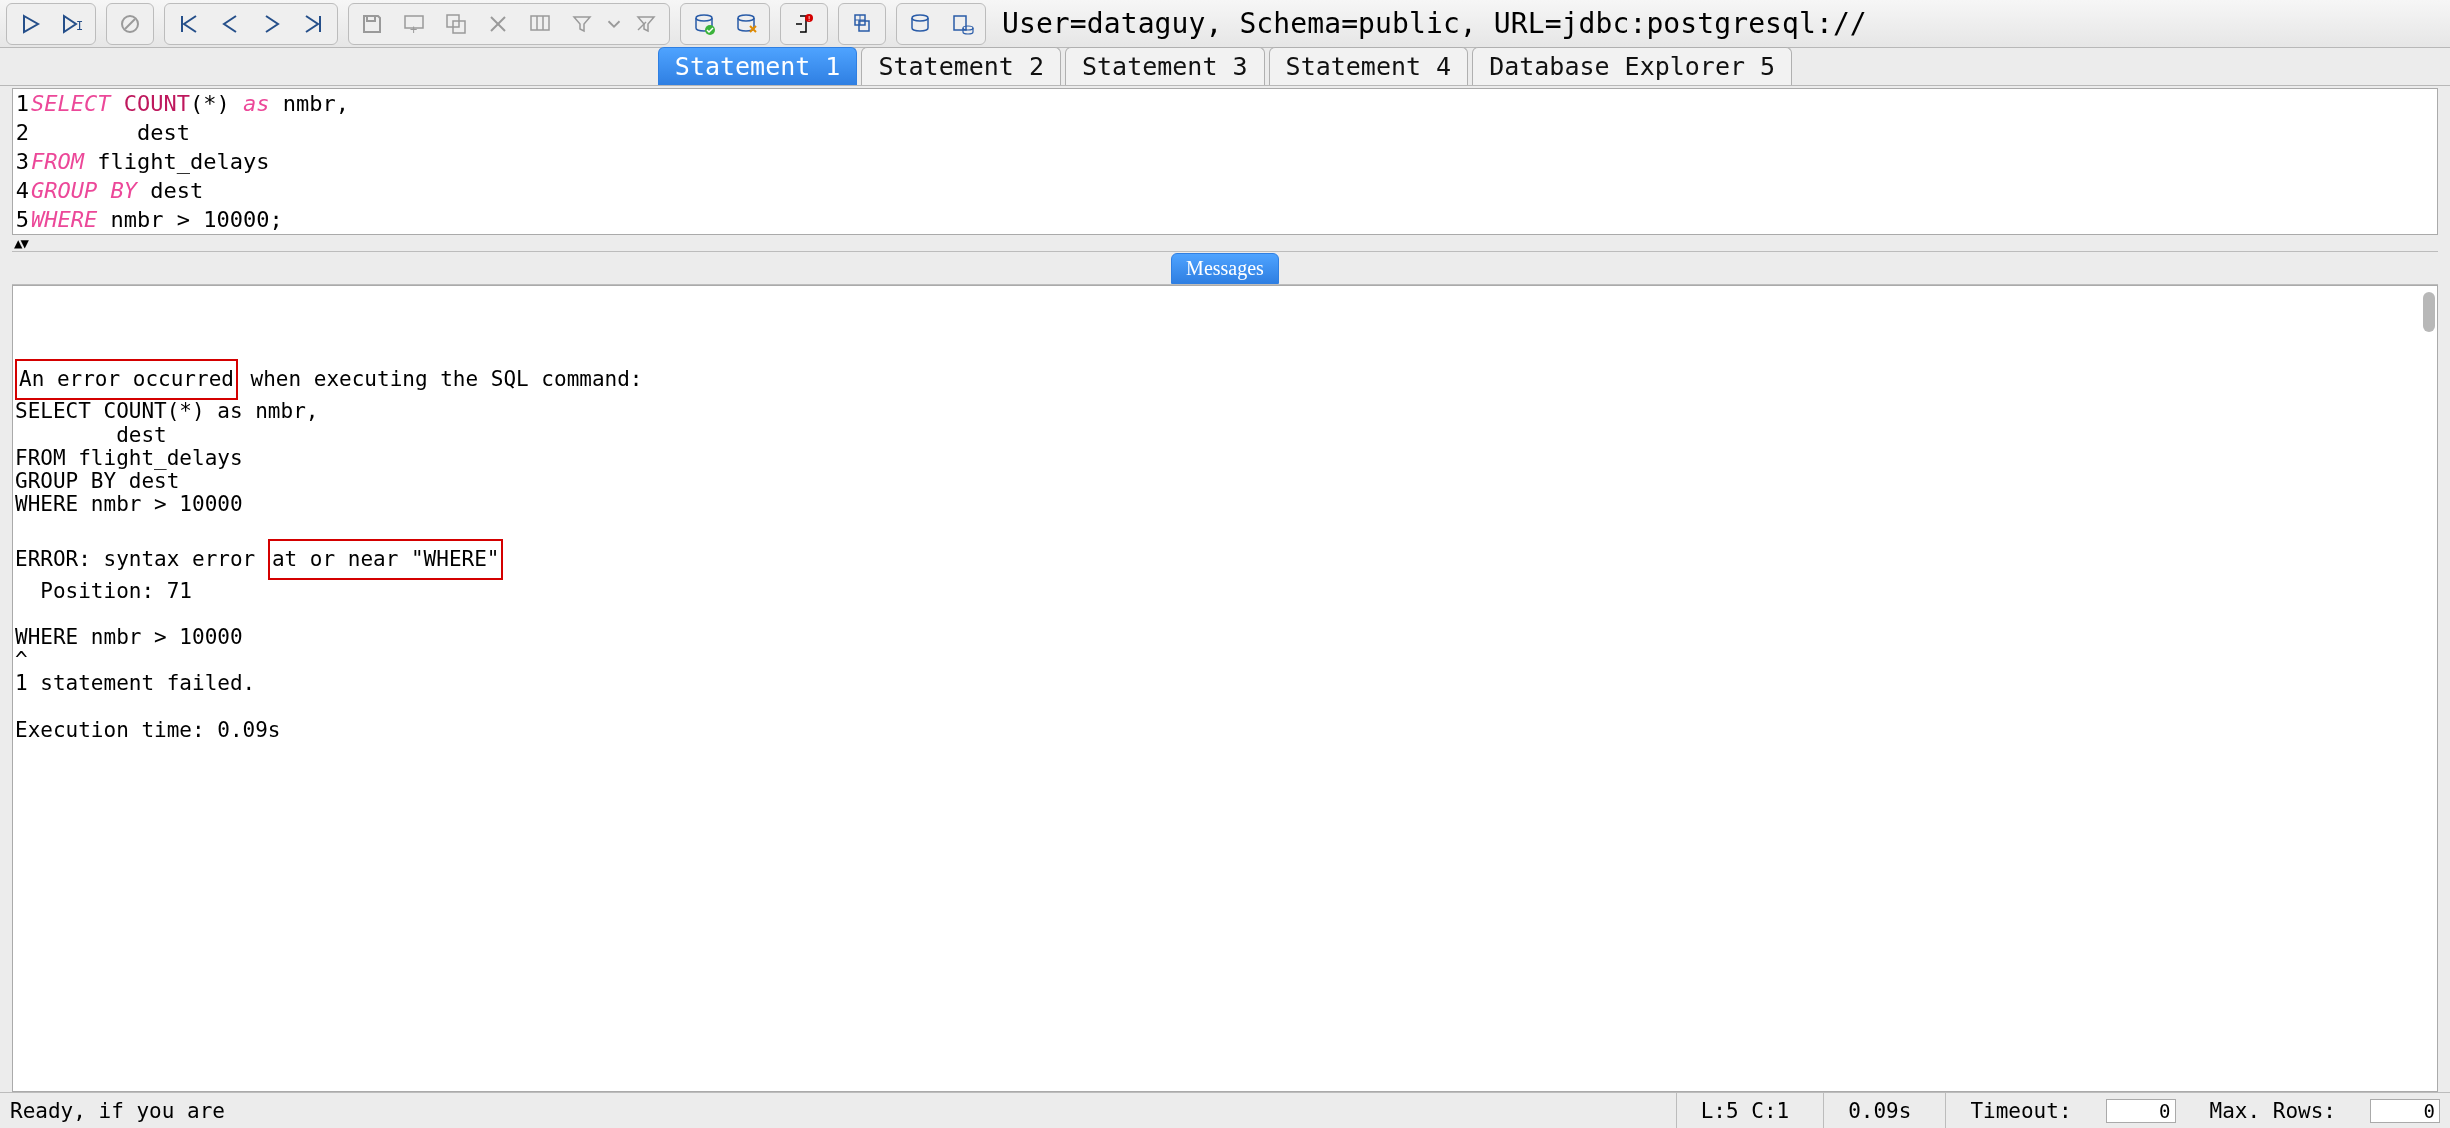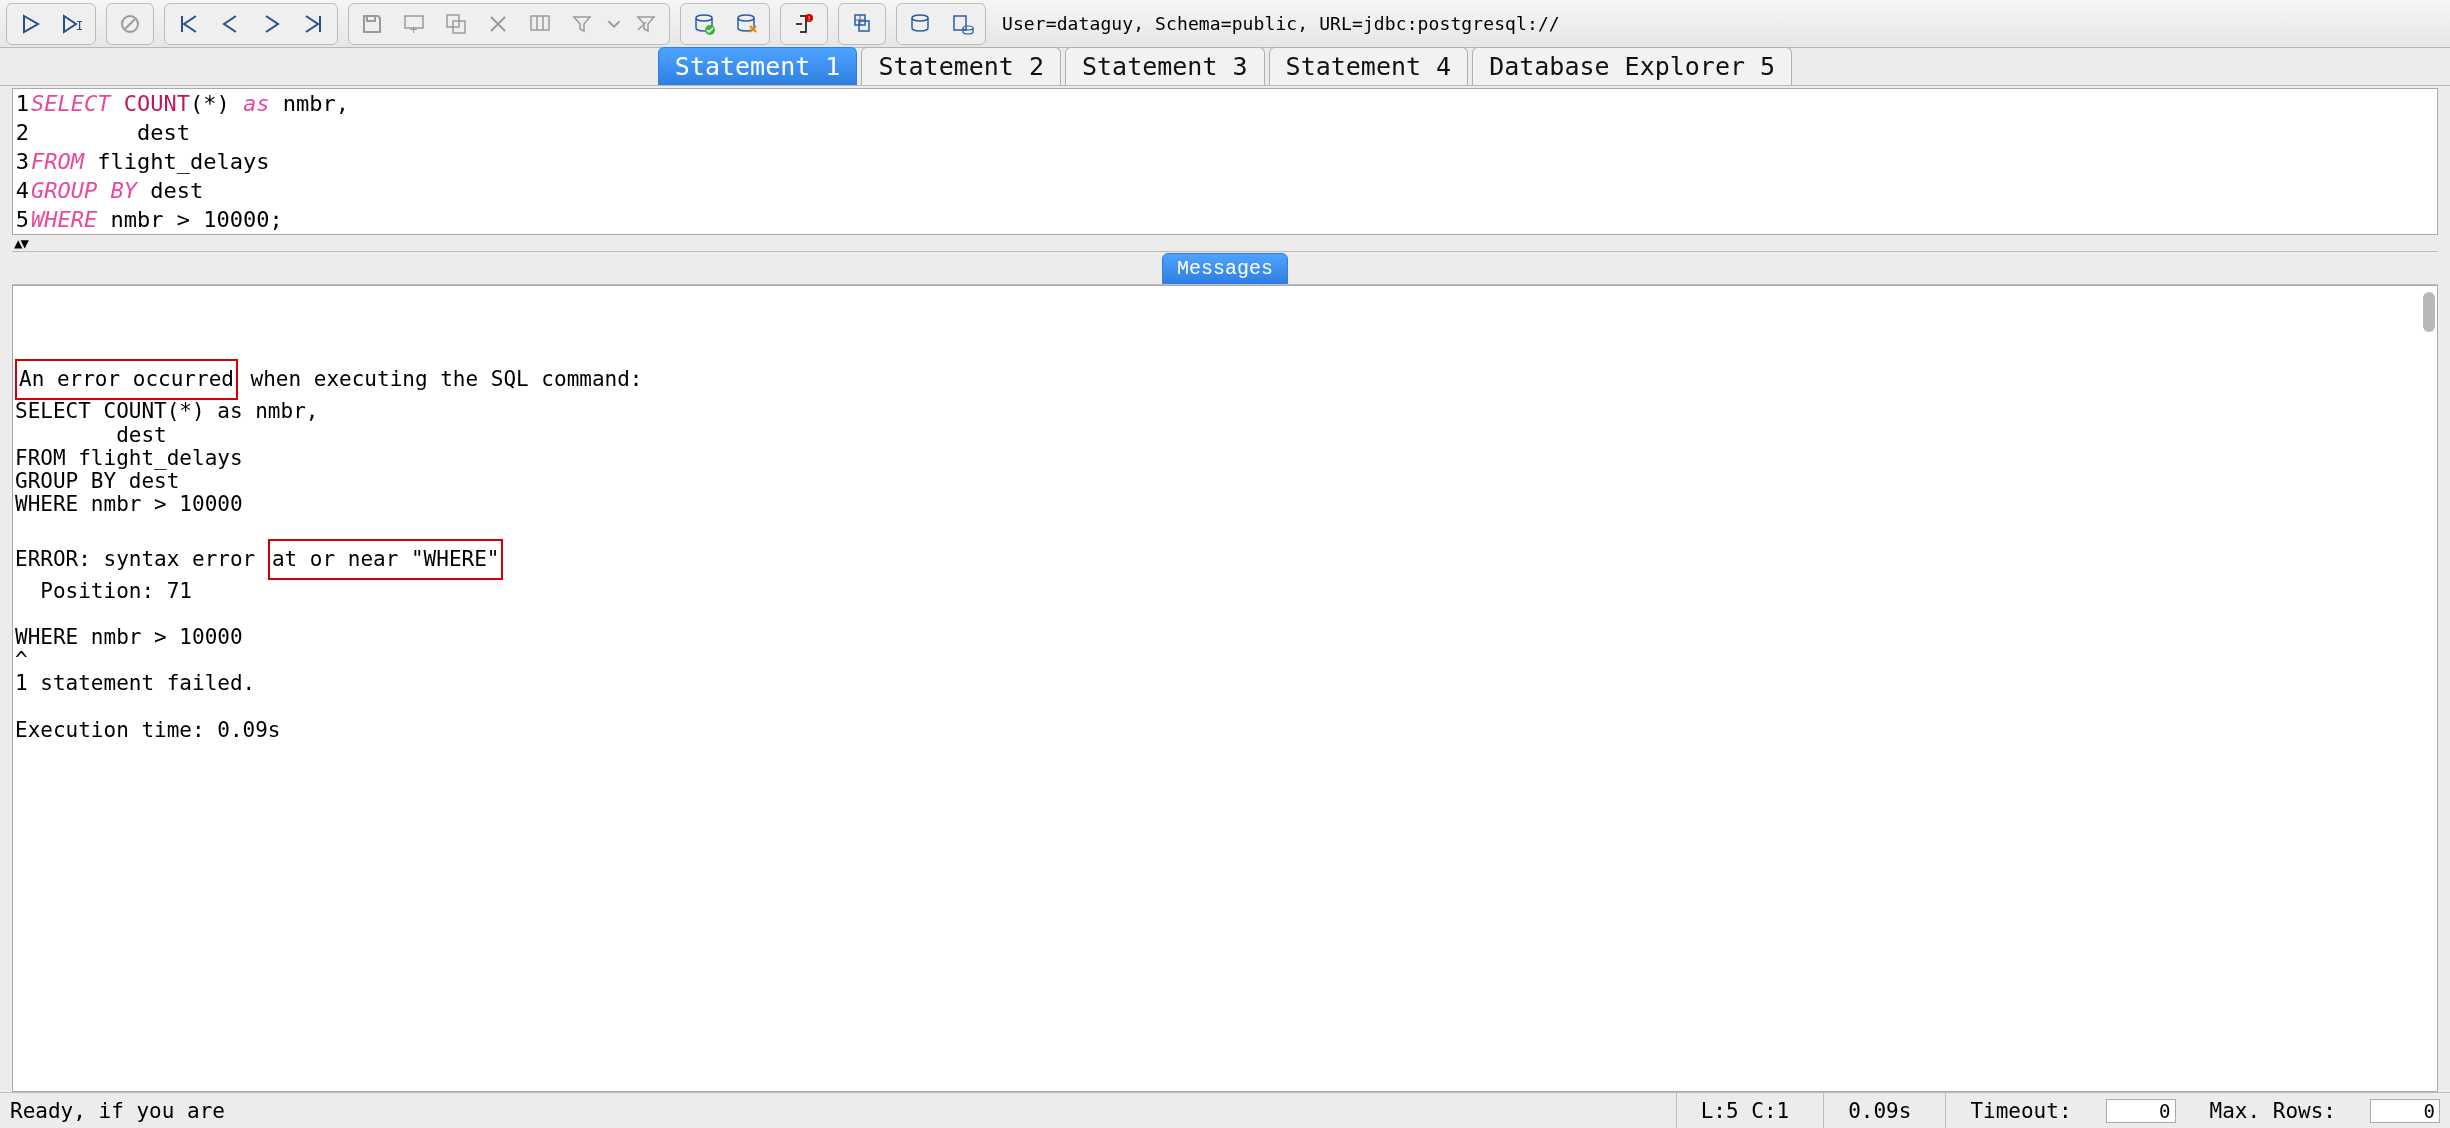--- a/index.html
+++ b/index.html
@@ -40,21 +40,21 @@
   align-items: center;
   justify-content: center;
   border-radius: 4px;
   color: #254f8a;
   cursor: pointer;
 }
 .tb-btn.disabled { color: #9a9a9a; cursor: default; }
 .tb-btn svg { width: 24px; height: 24px; }
 .conn-label {
   margin-left: 6px;
-  font-size: 18px;
+  font-size: 28px;
   color: #000;
   white-space: nowrap;
   letter-spacing: 0.1px;
 }
 .tb-btn.small svg { width: 22px; height: 22px; }
 
 
 .tabstrip {
   display: flex;
   justify-content: center;
@@ -134,21 +134,21 @@
   border: 1px solid #bcbcbc;
   border-left: none; border-right: none;
 }
 .msg-header-tab {
   background: linear-gradient(#4ea3ff,#2f7fe2);
   color: #fff;
   border: 1px solid #2f7fe2;
   border-radius: 6px 6px 0 0;
   padding: 3px 14px;
   font-size: 20px;
-  font-family: Liberation Mono, monospace;
+  font-family: Liberation Serif, serif;
 }
 
 
 .messages {
   flex: 1;
   background: #fff;
   border: 1px solid #aaa;
   font-size: 21px;
   line-height: 1.1;
   font-family: "DejaVu Sans Mono", monospace;

